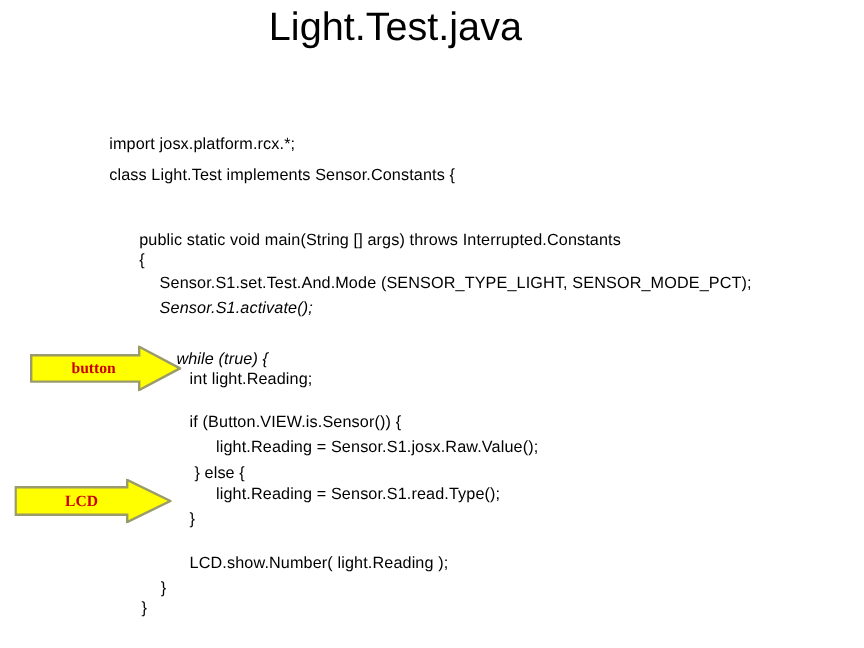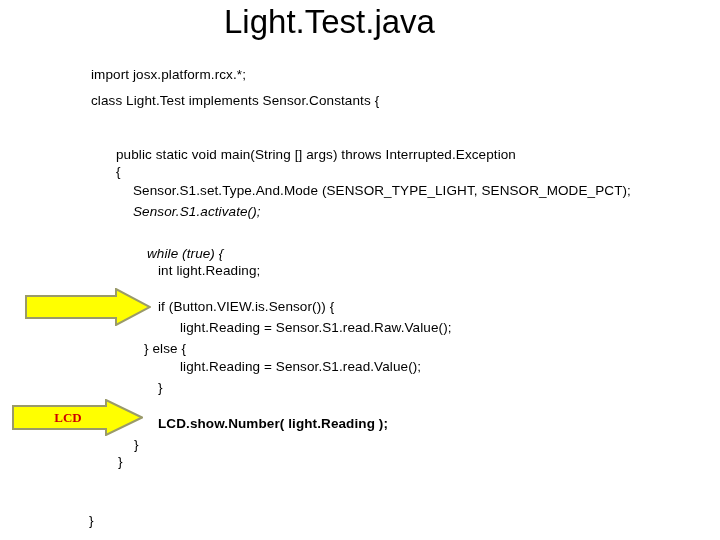--- a/index.html
+++ b/index.html
@@ -43,20 +43,21 @@
 
   
   .code-line {
     position: absolute;
     font-family: "Liberation Sans", sans-serif;
     font-size: 13.5px;
     line-height: 17px;
     color: #000000;
     white-space: pre;
     letter-spacing: 0.1px;
+    margin-top: 45px;
   }
 
   
   .callout-arrow {
     position: absolute;
     display: block;
   }
   .callout-arrow .arrow-label {
     position: absolute;
     left: 0;
@@ -75,42 +76,43 @@
 </head>
 <body>
 
 <div id="slide">
 
   <div id="slide-title">Light.Test.java</div>
 
   <div id="code-block">
       <div class="code-line" style="left: 91px; top: 66px;">import josx.platform.rcx.*;</div>
       <div class="code-line" style="left: 91px; top: 92px;">class Light.Test implements Sensor.Constants {</div>
-      <div class="code-line" style="left: 116px; top: 146px;">public static void main(String [] args) throws Interrupted.Exception</div>
+      <div class="code-line" style="left: 116px; top: 146px;">public static void main(String [] args) throws Interrupted.Constants</div>
       <div class="code-line" style="left: 116px; top: 163px;">{</div>
-      <div class="code-line" style="left: 133px; top: 182px;">Sensor.S1.set.Type.And.Mode (SENSOR_TYPE_LIGHT, SENSOR_MODE_PCT);</div>
+      <div class="code-line" style="left: 133px; top: 182px;">Sensor.S1.set.Test.And.Mode (SENSOR_TYPE_LIGHT, SENSOR_MODE_PCT);</div>
       <div class="code-line" style="left: 133px; top: 203px; font-style: italic;">Sensor.S1.activate();</div>
       <div class="code-line" style="left: 147px; top: 245px; font-style: italic;">while (true) {</div>
       <div class="code-line" style="left: 158px; top: 262px; text-align: center;">int light.Reading;</div>
       <div class="code-line" style="left: 158px; top: 298px;">if (Button.VIEW.is.Sensor()) {</div>
-      <div class="code-line" style="left: 180px; top: 319px;">light.Reading = Sensor.S1.read.Raw.Value();</div>
-      <div class="code-line" style="left: 144px; top: 340px;">} else {</div>
-      <div class="code-line" style="left: 180px; top: 358px;">light.Reading = Sensor.S1.read.Value();</div>
+      <div class="code-line" style="left: 180px; top: 319px;">light.Reading = Sensor.S1.josx.Raw.Value();</div>
+      <div class="code-line" style="left: 162px; top: 340px;">} else {</div>
+      <div class="code-line" style="left: 180px; top: 358px;">light.Reading = Sensor.S1.read.Type();</div>
       <div class="code-line" style="left: 158px; top: 379px;">}</div>
-      <div class="code-line" style="left: 158px; top: 415px; font-weight: bold;">LCD.show.Number( light.Reading );</div>
+      <div class="code-line" style="left: 158px; top: 415px;">LCD.show.Number( light.Reading );</div>
       <div class="code-line" style="left: 134px; top: 436px;">}</div>
       <div class="code-line" style="left: 118px; top: 453px;">}</div>
       <div class="code-line" style="left: 89px; top: 512px;">}</div>
     </div>
 
   <div id="callout-layer">
       <div class="callout-arrow" style="left: 25px; top: 288px; width: 126px; height: 38px;">
         <svg width="126" height="38" viewBox="0 0 126 38">
           <polygon points="1.0,8.0 91.0,8.0 91.0,1.0 125.0,19.0 91.0,37.0 91.0,30.0 1.0,30.0" fill="#ffff00" stroke="#9a9a6a" stroke-width="2" stroke-linejoin="miter"></polygon>
         </svg>
+        <span class="arrow-label" style="font-size: 13px; color: rgb(204, 0, 0); left: 0px; top: 10.94px; width: 106px;">button</span>
       </div>
       <div class="callout-arrow" style="left: 12px; top: 399px; width: 131px; height: 37px;">
         <svg width="131" height="37" viewBox="0 0 131 37">
           <polygon points="1.0,7.0 94.0,7.0 94.0,1.0 130.0,18.5 94.0,36.0 94.0,30.0 1.0,30.0" fill="#ffff00" stroke="#9a9a6a" stroke-width="2" stroke-linejoin="miter"></polygon>
         </svg>
         <span class="arrow-label" style="font-size: 13px; color: rgb(204, 0, 0); left: 0px; top: 10.94px; width: 112px;">LCD</span>
       </div>
     </div>
 
 </div>

